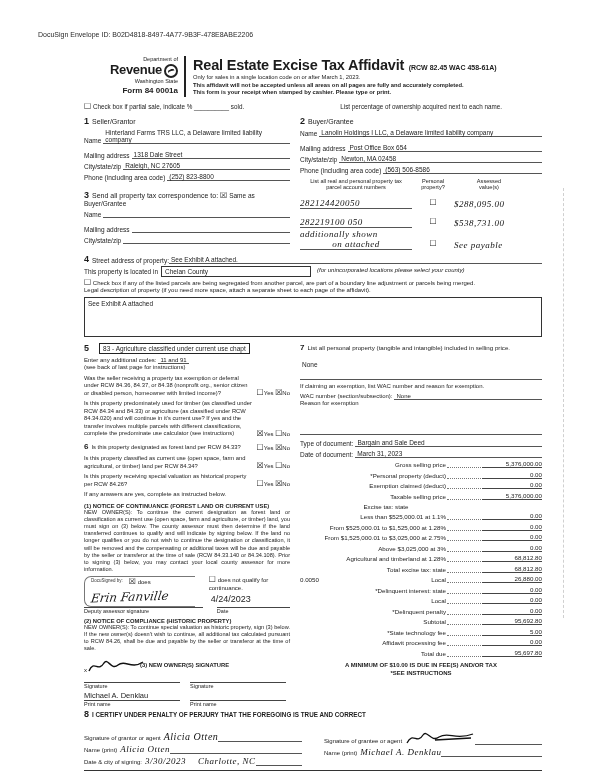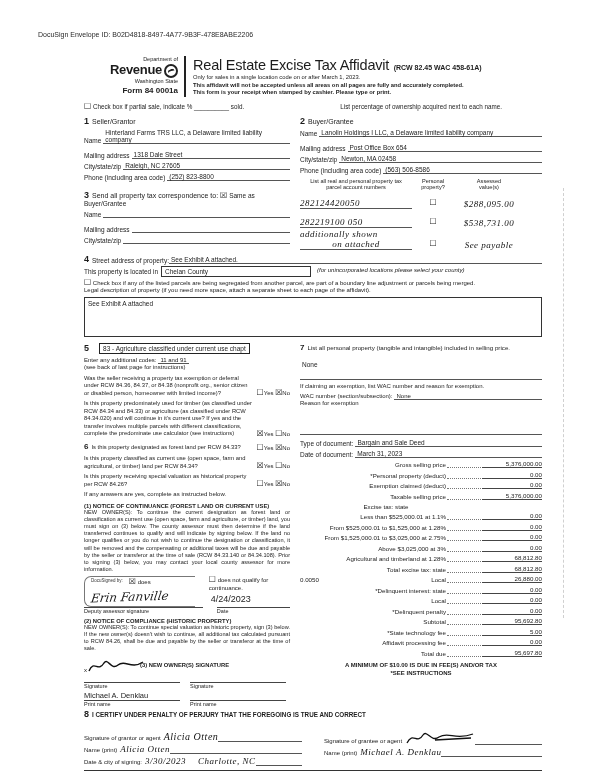--- a/index.html
+++ b/index.html
@@ -21,39 +21,39 @@
   .docusign { position:absolute; left:38px; top:31px; font-size:7px; color:#2a2a2a; }
   .hdr { display:flex; }
   .hdr-left { width:100px; text-align:right; padding-right:6px; }
   .hdr-dept { font-size:5.5px; }
   .hdr-rev { font-size:13px; font-weight:bold; letter-spacing:-.3px; position:relative; }
   .logo { display:inline-block; width:14px; height:14px; border-radius:50%; border:2px solid #222; position:relative; vertical-align:middle; margin-left:2px; }
   .logo::after { content:""; position:absolute; left:2px; top:3px; width:7px; height:4px; border-top:2px solid #222; border-radius:50%; transform:rotate(-20deg); }
   .hdr-state { font-size:5.5px; }
   .hdr-form { font-size:8px; font-weight:bold; margin-top:2px; }
   .hdr-right { border-left:2px solid #222; padding-left:7px; flex:1; }
-  .hdr-title { font-size:14.5px; font-weight:normal; letter-spacing:-.2px; }
+  .hdr-title { font-size:14.5px; font-weight:bold; letter-spacing:-.2px; }
   .hdr-rcw { font-size:7px; font-weight:bold; }
   .hdr-note { font-size:5.8px; line-height:1.3; }
   .hdr-note.b { font-weight:bold; }
 
   .partial-row { display:flex; justify-content:space-between; margin-top:6px; font-size:6.3px; }
 
   .two-col { display:grid; grid-template-columns:206px 1fr; column-gap:10px; }
   .sec-title { font-size:7px; margin-top:5px; }
   .fline { display:flex; align-items:flex-end; margin-top:3px; }
   .fline .lbl { white-space:nowrap; margin-right:2px; }
 
   
   .ptable-h { display:flex; font-size:5.6px; text-align:center; margin-top:4px; }
   .ptable-h .c1 { width:112px; } .ptable-h .c2 { width:42px; } .ptable-h .c3 { width:70px; }
   .prow { display:flex; align-items:flex-end; margin-top:1px; }
   .prow .c1 { width:112px; border-bottom:1px solid #555; }
   .prow .c2 { width:42px; text-align:center; }
-  .prow .c3 { width:70px;text-align:center; }
+  .prow .c3 { width:70px; }
 
   
   .county-box { border:1px solid #333; width:150px; padding:1px 3px; font-size:6.5px; }
   .legal-box { border:1px solid #333; min-height:40px; padding:2px 3px; font-size:6.5px; margin-top:2px; }
 
   .select-box { border:1.5px solid #222; padding:1px 3px; font-size:6.5px; display:inline-block; }
   .q { display:flex; margin-top:3px; }
   .qtext { flex:1; font-size:5.8px; line-height:1.3; }
   .qboxes { white-space:nowrap; margin-left:4px; align-self:flex-end; font-size:6px; }
   .notice-t { font-weight:bold; font-size:5.8px; margin-top:4px; }

